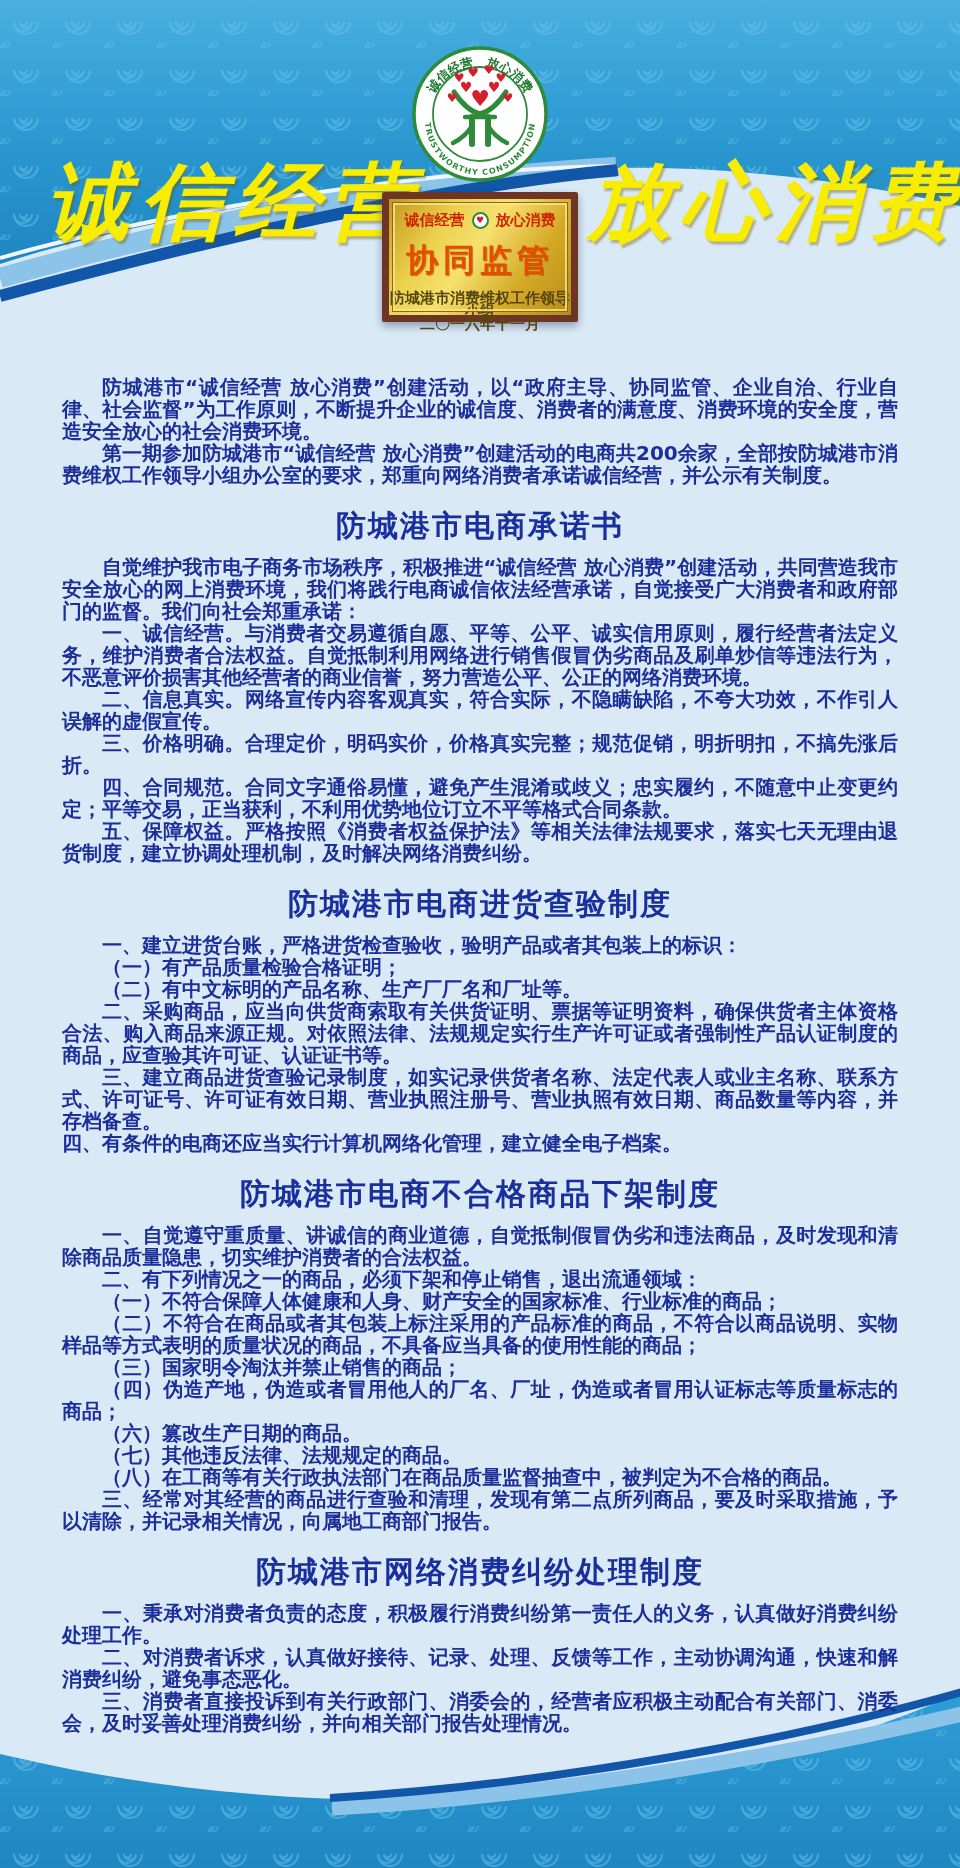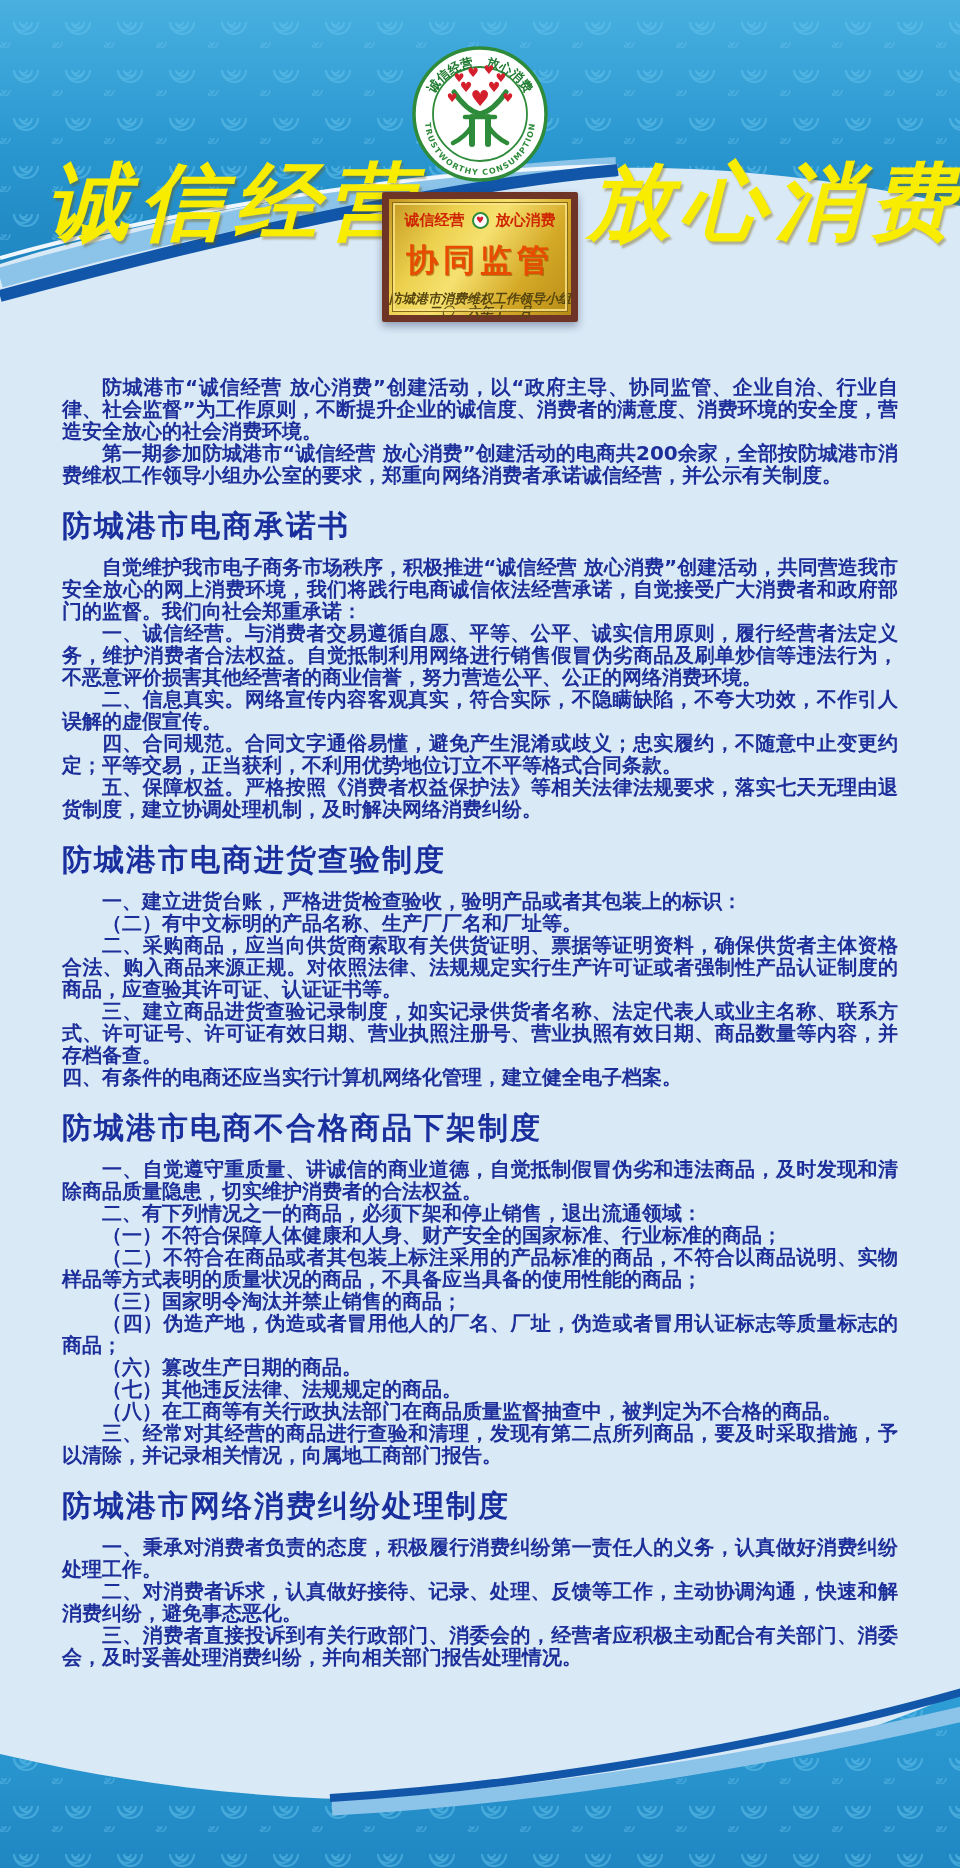--- a/index.html
+++ b/index.html
@@ -40,31 +40,31 @@
   }
   .plaque-logo {
     width:17px; height:17px; border-radius:50%; flex:0 0 auto;
     border:2px solid #2e8b3a; background:#fff; box-sizing:border-box;
     color:#d41f2c; font-size:9px; line-height:13px; text-align:center; font-weight:bold;
   }
   .plaque-main {
     text-align:center; color:#e84c00; font-size:32px; font-weight:bold;
     letter-spacing:5px; margin-top:9px; text-shadow:1px 1px 0 rgba(130,80,0,.55);
   }
-  .plaque-sub { text-align:center; color:#57460f; font-size:13px; font-weight:bold; line-height:13px; margin-top:9px;font-style:italic; }
+  .plaque-sub { text-align:center; color:#57460f; font-size:15px; font-weight:bold; line-height:13px; margin-top:9px; }
 
   .content {
     position:absolute; left:62px; top:376px; width:836px; z-index:2;
     color:#1c2e99; font-size:20px; line-height:22px; font-weight:bold;
     text-align:justify; text-justify:inter-ideograph;
   }
   .para { margin:0; }
   .para.indent { text-indent:2em; }
   .sec-heading {
-    text-align:left; font-size:30px; line-height:36px; color:#1a2f9e;
+    text-align:center; font-size:30px; line-height:36px; color:#1a2f9e;
     margin:22px 0 12px; font-weight:bold; letter-spacing:2px;
   }
 </style>
 </head>
 <body>
 
 <div class="page">
 
   <svg class="hdr" width="960" height="330" viewBox="0 0 960 330">
     <defs>
@@ -136,24 +136,26 @@
     </div>
   </div>
 
   <div class="content">
       <p class="para indent">防城港市“诚信经营 放心消费”创建活动，以“政府主导、协同监管、企业自治、行业自律、社会监督”为工作原则，不断提升企业的诚信度、消费者的满意度、消费环境的安全度，营造安全放心的社会消费环境。</p>
       <p class="para indent">第一期参加防城港市“诚信经营 放心消费”创建活动的电商共200余家，全部按防城港市消费维权工作领导小组办公室的要求，郑重向网络消费者承诺诚信经营，并公示有关制度。</p>
       <h2 class="sec-heading">防城港市电商承诺书</h2>
       <p class="para indent">自觉维护我市电子商务市场秩序，积极推进“诚信经营 放心消费”创建活动，共同营造我市安全放心的网上消费环境，我们将践行电商诚信依法经营承诺，自觉接受广大消费者和政府部门的监督。我们向社会郑重承诺：</p>
       <p class="para indent">一、诚信经营。与消费者交易遵循自愿、平等、公平、诚实信用原则，履行经营者法定义务，维护消费者合法权益。自觉抵制利用网络进行销售假冒伪劣商品及刷单炒信等违法行为，不恶意评价损害其他经营者的商业信誉，努力营造公平、公正的网络消费环境。</p>
       <p class="para indent">二、信息真实。网络宣传内容客观真实，符合实际，不隐瞒缺陷，不夸大功效，不作引人误解的虚假宣传。</p>
+      <p class="para indent">三、价格明确。合理定价，明码实价，价格真实完整；规范促销，明折明扣，不搞先涨后折。</p>
       <p class="para indent">四、合同规范。合同文字通俗易懂，避免产生混淆或歧义；忠实履约，不随意中止变更约定；平等交易，正当获利，不利用优势地位订立不平等格式合同条款。</p>
       <p class="para indent">五、保障权益。严格按照《消费者权益保护法》等相关法律法规要求，落实七天无理由退货制度，建立协调处理机制，及时解决网络消费纠纷。</p>
       <h2 class="sec-heading">防城港市电商进货查验制度</h2>
       <p class="para indent">一、建立进货台账，严格进货检查验收，验明产品或者其包装上的标识：</p>
+      <p class="para indent">（一）有产品质量检验合格证明；</p>
       <p class="para indent">（二）有中文标明的产品名称、生产厂厂名和厂址等。</p>
       <p class="para indent">二、采购商品，应当向供货商索取有关供货证明、票据等证明资料，确保供货者主体资格合法、购入商品来源正规。对依照法律、法规规定实行生产许可证或者强制性产品认证制度的商品，应查验其许可证、认证证书等。</p>
       <p class="para indent">三、建立商品进货查验记录制度，如实记录供货者名称、法定代表人或业主名称、联系方式、许可证号、许可证有效日期、营业执照注册号、营业执照有效日期、商品数量等内容，并存档备查。</p>
       <p class="para">四、有条件的电商还应当实行计算机网络化管理，建立健全电子档案。</p>
       <h2 class="sec-heading">防城港市电商不合格商品下架制度</h2>
       <p class="para indent">一、自觉遵守重质量、讲诚信的商业道德，自觉抵制假冒伪劣和违法商品，及时发现和清除商品质量隐患，切实维护消费者的合法权益。</p>
       <p class="para indent">二、有下列情况之一的商品，必须下架和停止销售，退出流通领域：</p>
       <p class="para indent">（一）不符合保障人体健康和人身、财产安全的国家标准、行业标准的商品；</p>
       <p class="para indent">（二）不符合在商品或者其包装上标注采用的产品标准的商品，不符合以商品说明、实物样品等方式表明的质量状况的商品，不具备应当具备的使用性能的商品；</p>
       <p class="para indent">（三）国家明令淘汰并禁止销售的商品；</p>

